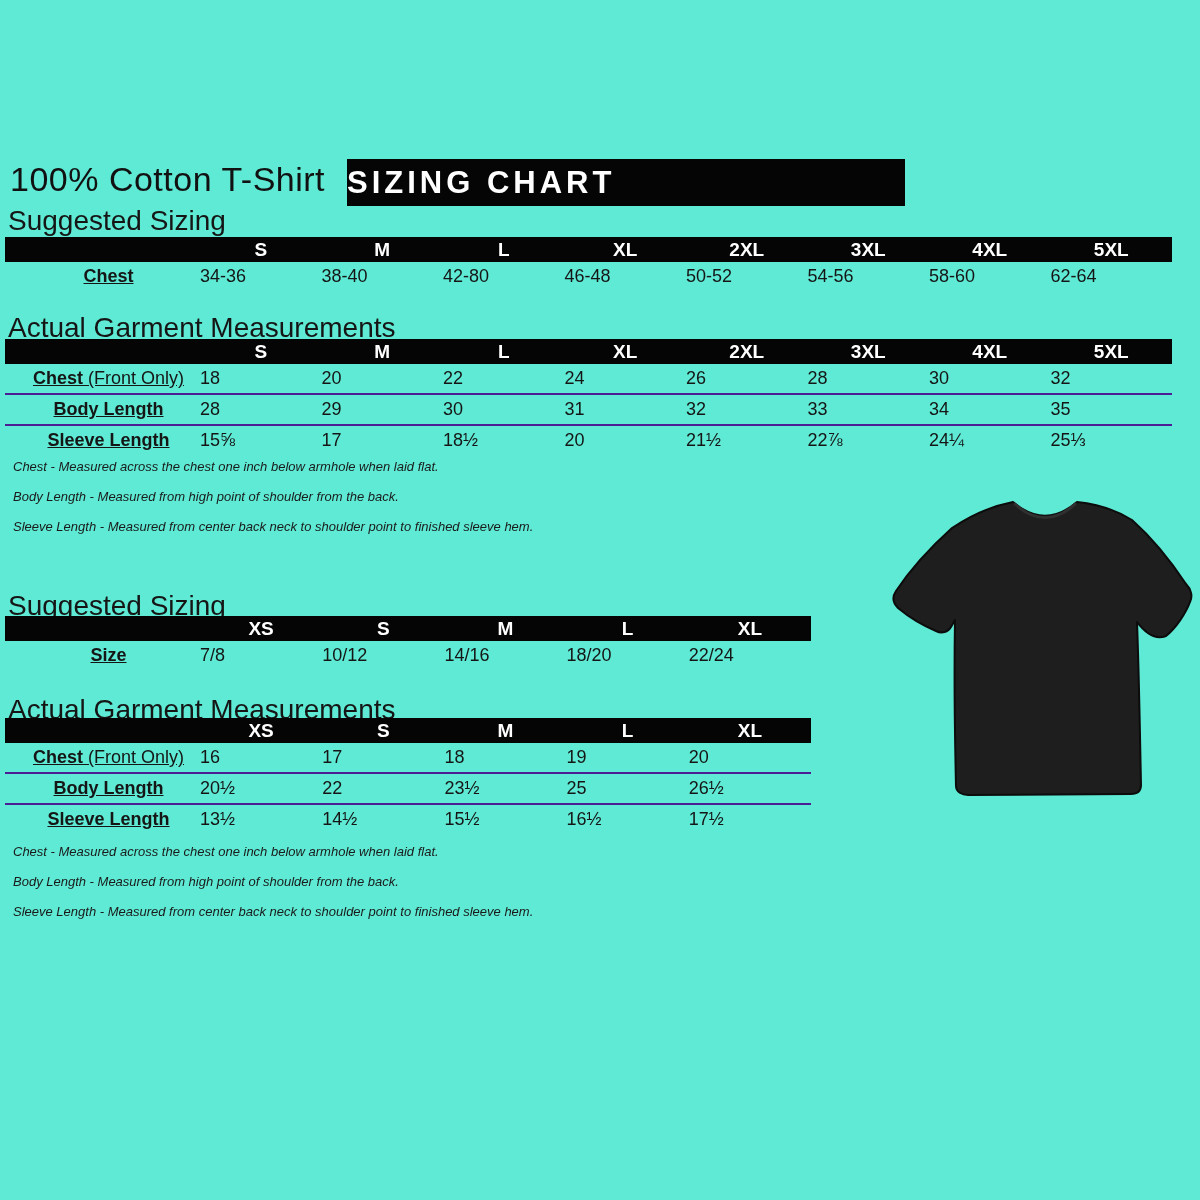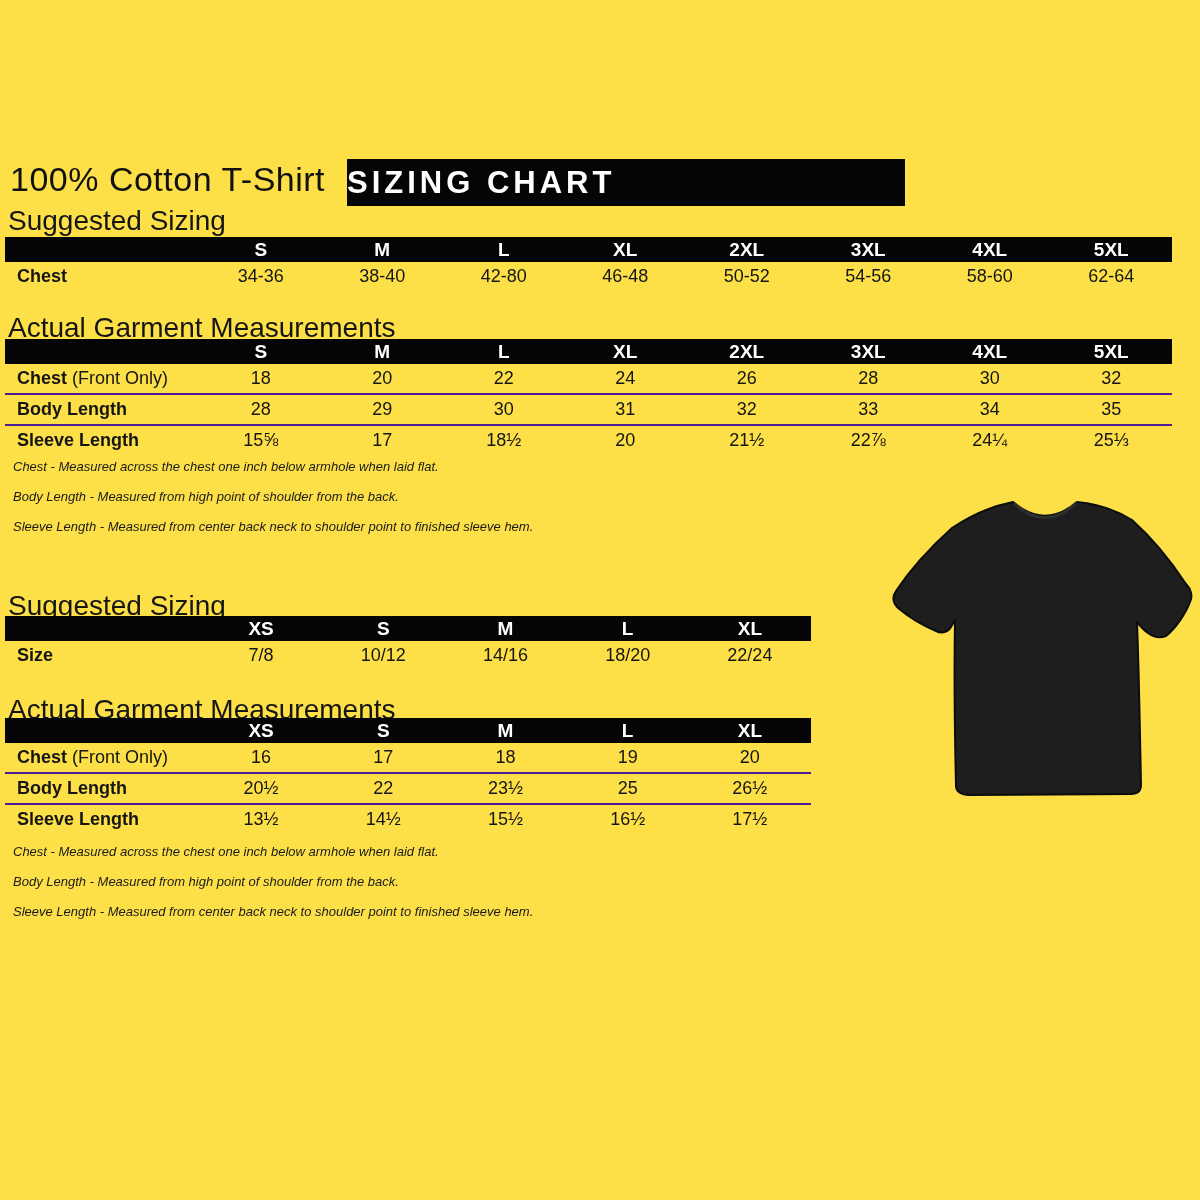--- a/index.html
+++ b/index.html
@@ -1,21 +1,21 @@
 <!DOCTYPE html>
 <html><head>
 <meta charset="utf-8">
 <style>
   html,body{margin:0;padding:0;}
   body{
     width:1200px;height:1200px;background:#ffffff;
     font-family:"Liberation Sans","DejaVu Sans",sans-serif;
     color:#1a1a1a;overflow:hidden;
   }
-  .page{position:relative;width:1200px;height:1200px;background:#fde047;}
+  .page{position:relative;width:1200px;height:1200px;background:#5eead4;}
 
   .title-main{position:absolute;left:10px;top:160px;font-size:34px;font-weight:400;color:#111;letter-spacing:0.5px;}
   .banner{
     position:absolute;left:347px;top:159px;width:558px;height:47px;
     background:#050505;color:#fff;font-weight:700;font-size:31px;
     letter-spacing:4px;text-align:left;line-height:48px;
   }
   .section-label{position:absolute;font-size:28px;color:#151515;}
   .lbl-adult-suggested{left:8px;top:205px;}
   .lbl-adult-actual{left:8px;top:312px;}
@@ -30,24 +30,24 @@
   .tbl-youth-suggested{left:5px;top:616px;width:806px;}
   .tbl-youth-actual{left:5px;top:718px;width:806px;}
 
   table{border-collapse:collapse;width:100%;table-layout:fixed;}
   col.label-col{width:195px;}
   thead th{
     background:#050505;color:#ffffff;font-weight:700;font-size:19px;
     height:25px;text-align:center;padding:0;
   }
   tbody td{
-    font-size:18px;color:#151515;text-align:center;height:29px;padding:0;
+    font-size:18px;color:#151515;height:29px;padding:0;
   }
   tbody tr + tr td{border-top:2px solid #4c1d95;}
-  td.row-label{text-align:left;padding-left:12px;font-weight:700;white-space:nowrap;}
+  td.row-label{text-align:center;padding-left:12px;font-weight:700;white-space:nowrap;text-decoration:underline;}
   td.row-label .suffix{font-weight:400;}
 
   .notes{position:absolute;left:13px;font-size:13px;color:#1a1a1a;font-style:italic;}
   .notes-adult{top:458px;}
   .notes-youth{top:843px;}
   .notes p{margin:0 0 12px 0;line-height:18px;}
 
   .shirt{position:absolute;left:888px;top:497px;width:305px;height:302px;}
 </style>
 </head>

